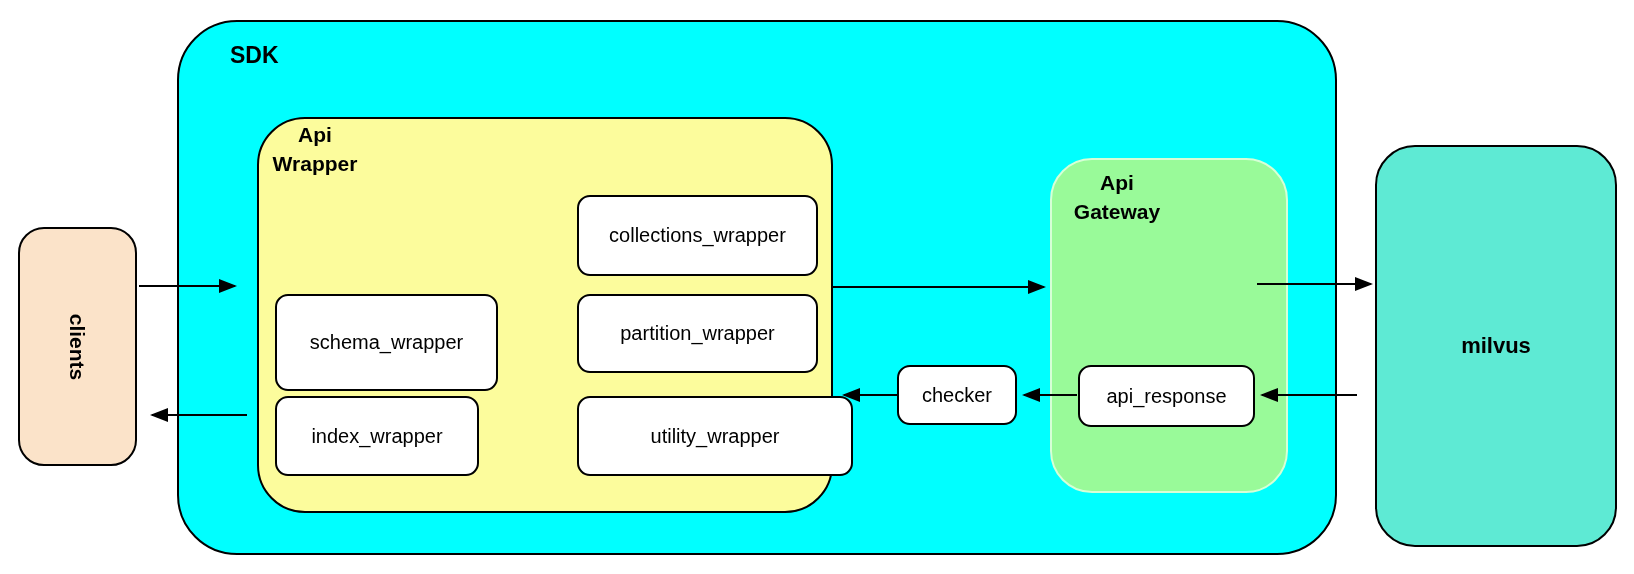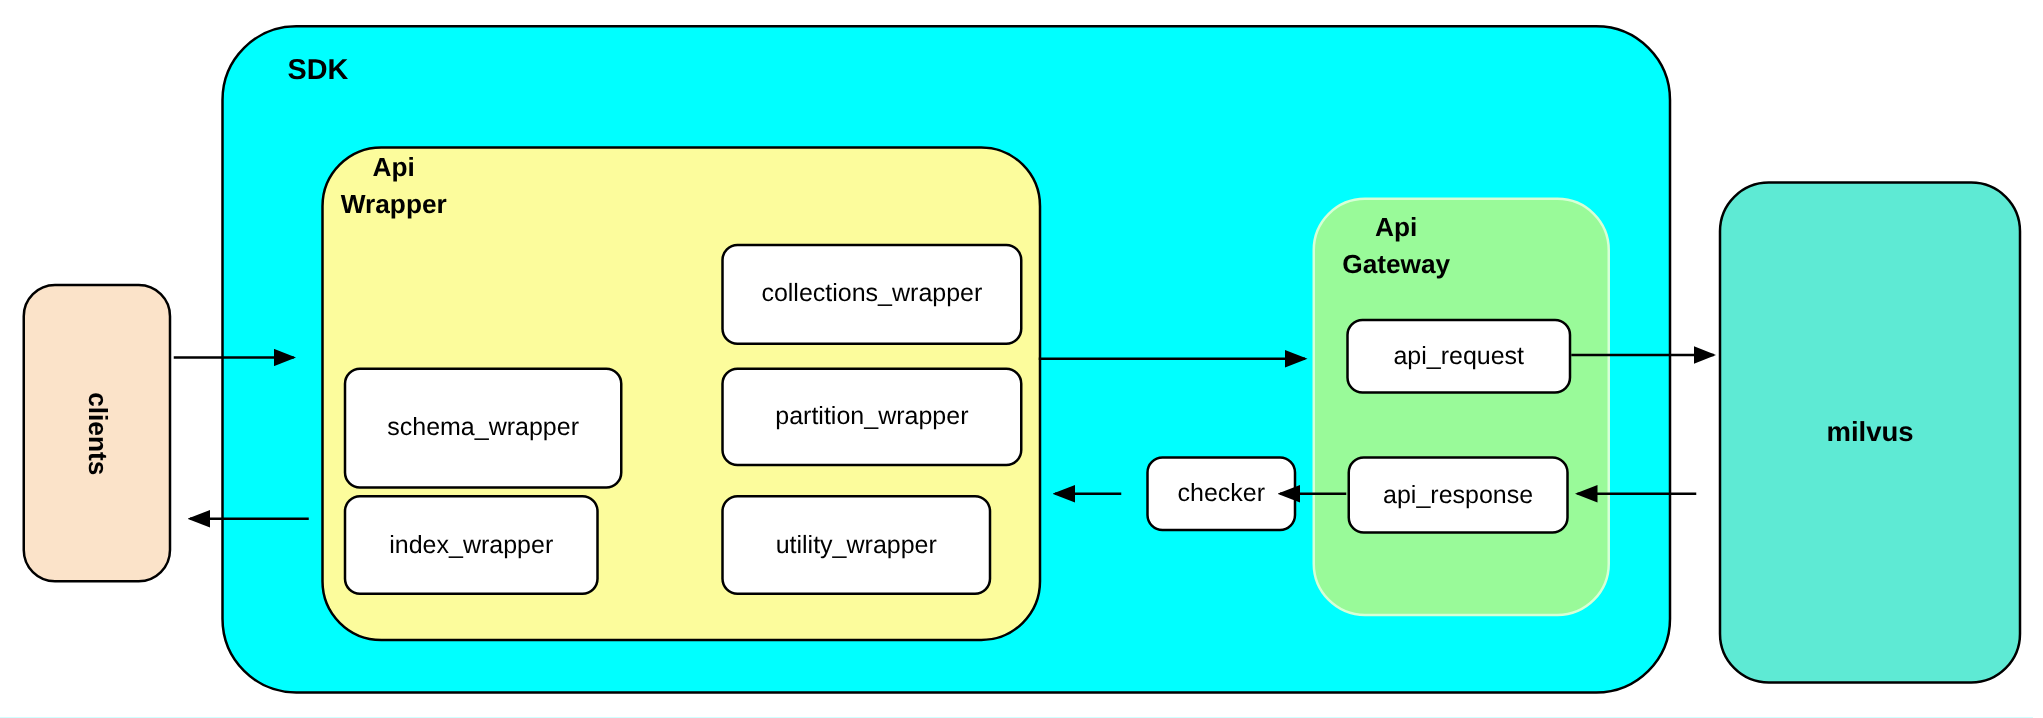--- a/index.html
+++ b/index.html
@@ -60,25 +60,25 @@
     position: absolute; box-sizing: border-box;
     background: #ffffff; border: 2px solid #000; border-radius: 13px;
     display: flex; align-items: center; justify-content: center;
     font-size: 20px; white-space: nowrap;
   }
   #b-connections { left: 275px;  top: 195px; width: 223px; height: 81px; }
   #b-collections { left: 577px;  top: 195px; width: 241px; height: 81px; }
   #b-schema      { left: 275px;  top: 294px; width: 223px; height: 97px; }
   #b-partition   { left: 577px;  top: 294px; width: 241px; height: 79px; }
   #b-index       { left: 275px;  top: 396px; width: 204px; height: 80px; }
-  #b-utility     { left: 577px;  top: 396px; width: 216px; height: 80px; }
+  #b-utility     { left: 577px;  top: 396px; width: 276px; height: 80px; }
 
   #b-request  { left: 1077px; top: 255px; width: 180px; height: 60px; }
   #b-response { left: 1078px; top: 365px; width: 177px; height: 62px; }
-  #b-checker  { left: 897px;  top: 365px; width: 120px; height: 60px; margin-left: 20px; }
+  #b-checker  { left: 897px;  top: 365px; width: 120px; height: 60px; }
 
   
   #connectors {
     position: absolute; left: 0; top: 0; width: 1634px; height: 574px;
     pointer-events: none;
   }
   #connectors line { stroke: #000; stroke-width: 2; }
 </style>
 </head>
 <body>
@@ -99,21 +99,20 @@
   <div class="wbox" id="b-partition">partition_wrapper</div>
   <div class="wbox" id="b-index">index_wrapper</div>
   <div class="wbox" id="b-utility">utility_wrapper</div>
 
   <div class="abs" id="api-gateway"></div>
   <div class="abs" id="api-gateway-label">
     <span style="display:block">Api</span>
     <span style="display:block">Gateway</span>
   </div>
 
-  <div class="wbox" id="b-request">api_request</div>
   <div class="wbox" id="b-response">api_response</div>
 
   <div class="wbox" id="b-checker">checker</div>
 
   <div class="abs" id="clients">
     <span class="vlabel">clients</span>
   </div>
 
   <div class="abs" id="milvus">milvus</div>
 

